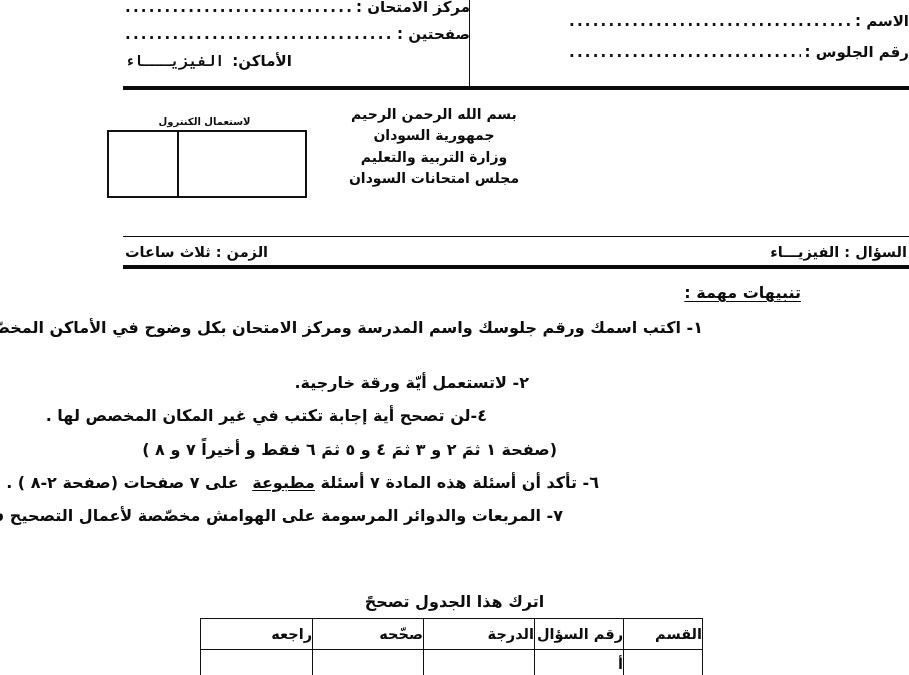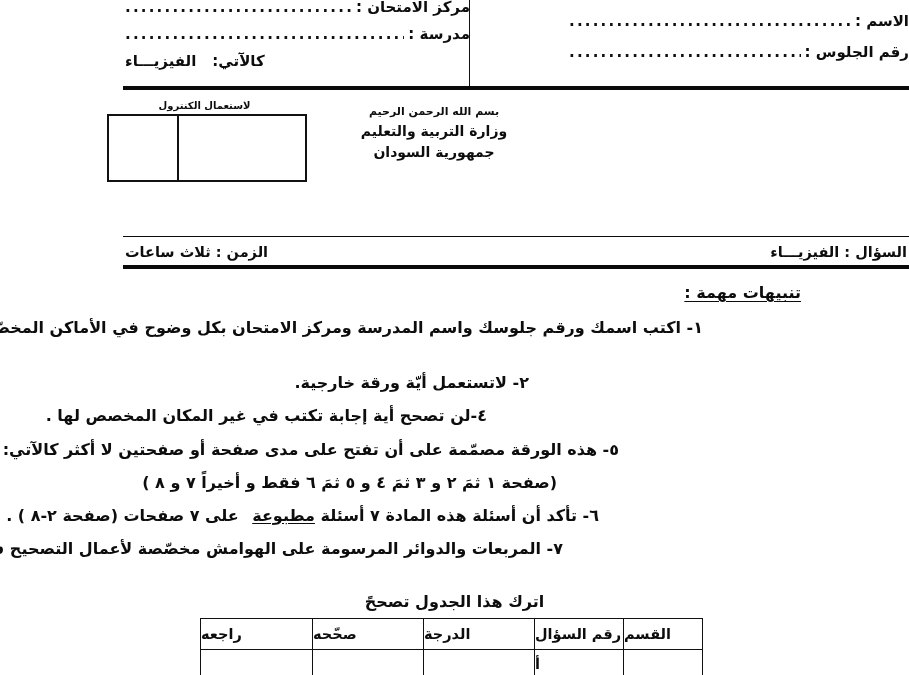--- a/index.html
+++ b/index.html
@@ -109,35 +109,36 @@
     top: 104px;
     width: 210px;
     text-align: center;
   }
   .title-line {
     font-size: 14px;
     font-weight: 700;
     line-height: 1.52;
     white-space: nowrap;
   }
-  .title-line.bismillah { font-size: 11px; }
+  .title-line.bismillah { font-size: 14px; }
 
   
   .control-box-wrap {
     position: absolute;
     left: 102px;
     top: 100px;
     width: 205px;
   }
   .control-box-caption {
     font-size: 10px;
     font-weight: 700;
     text-align: center;
     margin-bottom: 3px;
     letter-spacing: 0px;
+    margin-top: 16px;
   }
   .control-box {
     display: flex;
     width: 200px;
     height: 68px;
     border: 2px solid #111;
     box-sizing: border-box;
   }
   .control-cell-a {
     flex: 0 0 128px;
@@ -210,21 +211,21 @@
     position: absolute;
     right: 206px;
     top: 618px;
     width: 497px;
     border-collapse: collapse;
     table-layout: fixed;
   }
   .marks-table td, .marks-table th {
     border: 1.8px solid #111;
     height: 28px;
-    text-align: left;
+    text-align: right;
     vertical-align: middle;
     font-size: 14.5px;
     font-weight: 700;
     padding: 0;
   }
   .marks-table thead th { height: 30px; }
   .col-qism  { width: 78px; }
   .col-num   { width: 88px; }
   .col-deg   { width: 110px; }
   .col-corr  { width: 110px; }
@@ -247,38 +248,39 @@
         <span class="field-dots">....................................</span>
       </div>
     </div>
 
     <div class="hdr-col left">
       <div class="field-row">
         <span class="field-label">مركز الامتحان :</span>
         <span class="field-dots">....................................</span>
       </div>
       <div class="field-row">
-        <span class="field-label">مدرسة :</span>
+        <span class="field-label">صفحتين :</span>
         <span class="field-dots">....................................</span>
       </div>
       <div class="field-row" style="justify-content:flex-end;">
-        <span class="field-label">كالآتي:</span>
-        <span class="field-static" style="margin-right:16px;">الفيزيـــاء</span>
+        <span class="field-label">الأماكن:</span>
+        <span class="field-static" style="margin-right:8px;font-family:Liberation Mono, monospace;">الفيزيـــاء</span>
       </div>
     </div>
 
     <div class="hdr-divider"></div>
   </div>
 
   <div class="rule-thick" style="top:86px;"></div>
 
   <div class="title-block">
     <div class="title-line bismillah">بسم الله الرحمن الرحيم</div>
+    <div class="title-line">جمهورية السودان</div>
     <div class="title-line">وزارة التربية والتعليم</div>
-    <div class="title-line">جمهورية السودان</div>
+    <div class="title-line">مجلس امتحانات السودان</div>
   </div>
 
   <div class="control-box-wrap">
     <div class="control-box-caption">لاستعمال الكنترول</div>
     <div class="control-box">
       <div class="control-cell-a"></div>
       <div class="control-cell-b"></div>
     </div>
   </div>
 
@@ -290,21 +292,20 @@
   </div>
 
   <div class="rule-thick" style="top:265px;"></div>
 
   <div class="notes">
     <div class="notes-heading">تنبيهات مهمة :</div>
 
     <div class="note-item indent-1">١- اكتب اسمك ورقم جلوسك واسم المدرسة  ومركز الامتحان بكل وضوح في الأماكن المخصّصة لذلك.</div>
     <div class="note-item indent-2">٢- لاتستعمل أيّة ورقة خارجية.</div>
     <div class="note-item indent-3">٤-لن تصحح أية إجابة تكتب في غير المكان المخصص لها .</div>
-    <div class="note-item indent-4">٥- هذه الورقة مصمّمة على أن تفتح على مدى صفحة أو صفحتين لا أكثر كالآتي:</div>
     <div class="note-item indent-5">(صفحة ١ ثمَ ٢ و ٣  ثمَ  ٤ و ٥ ثمَ  ٦  فقط  و أخيراً  ٧ و ٨ )</div>
 
     <div class="note-item indent-6"><span>٦- تأكد أن أسئلة هذه المادة ٧ أسئلة  </span><u>مطبوعة</u><span> على ٧ صفحات  (صفحة ٢-٨ ) .</span></div>
 
     <div class="note-item indent-7">٧- المربعات والدوائر المرسومة على الهوامش مخصّصة لأعمال التصحيح فقط.</div>
   </div>
 
   <div class="table-caption">اترك هذا الجدول تصححً</div>
 
   <table class="marks-table">

